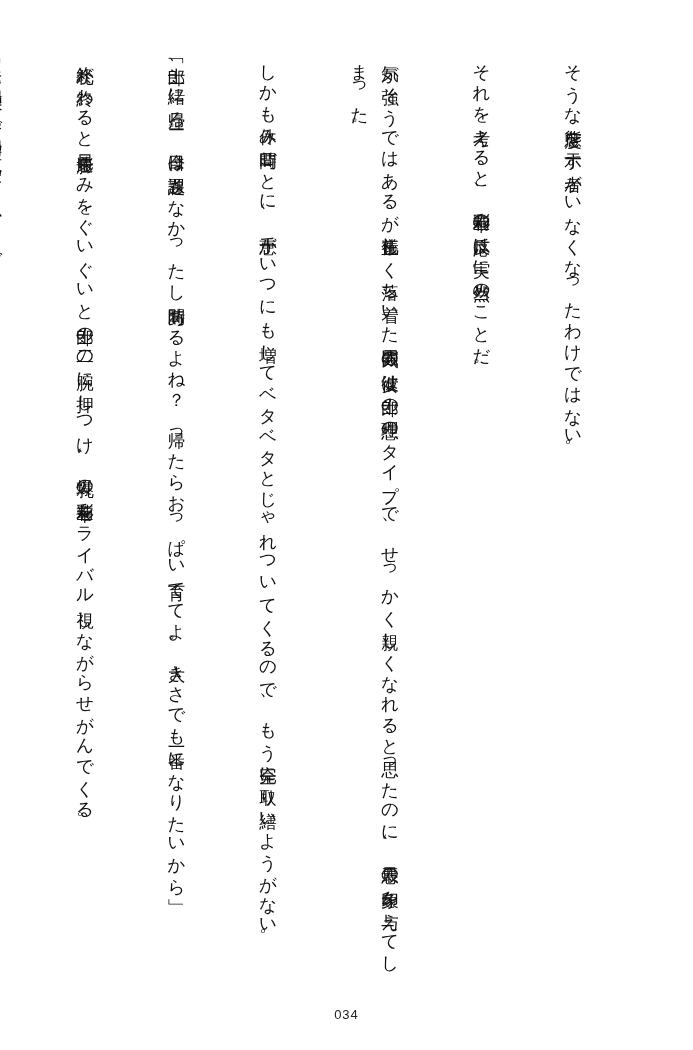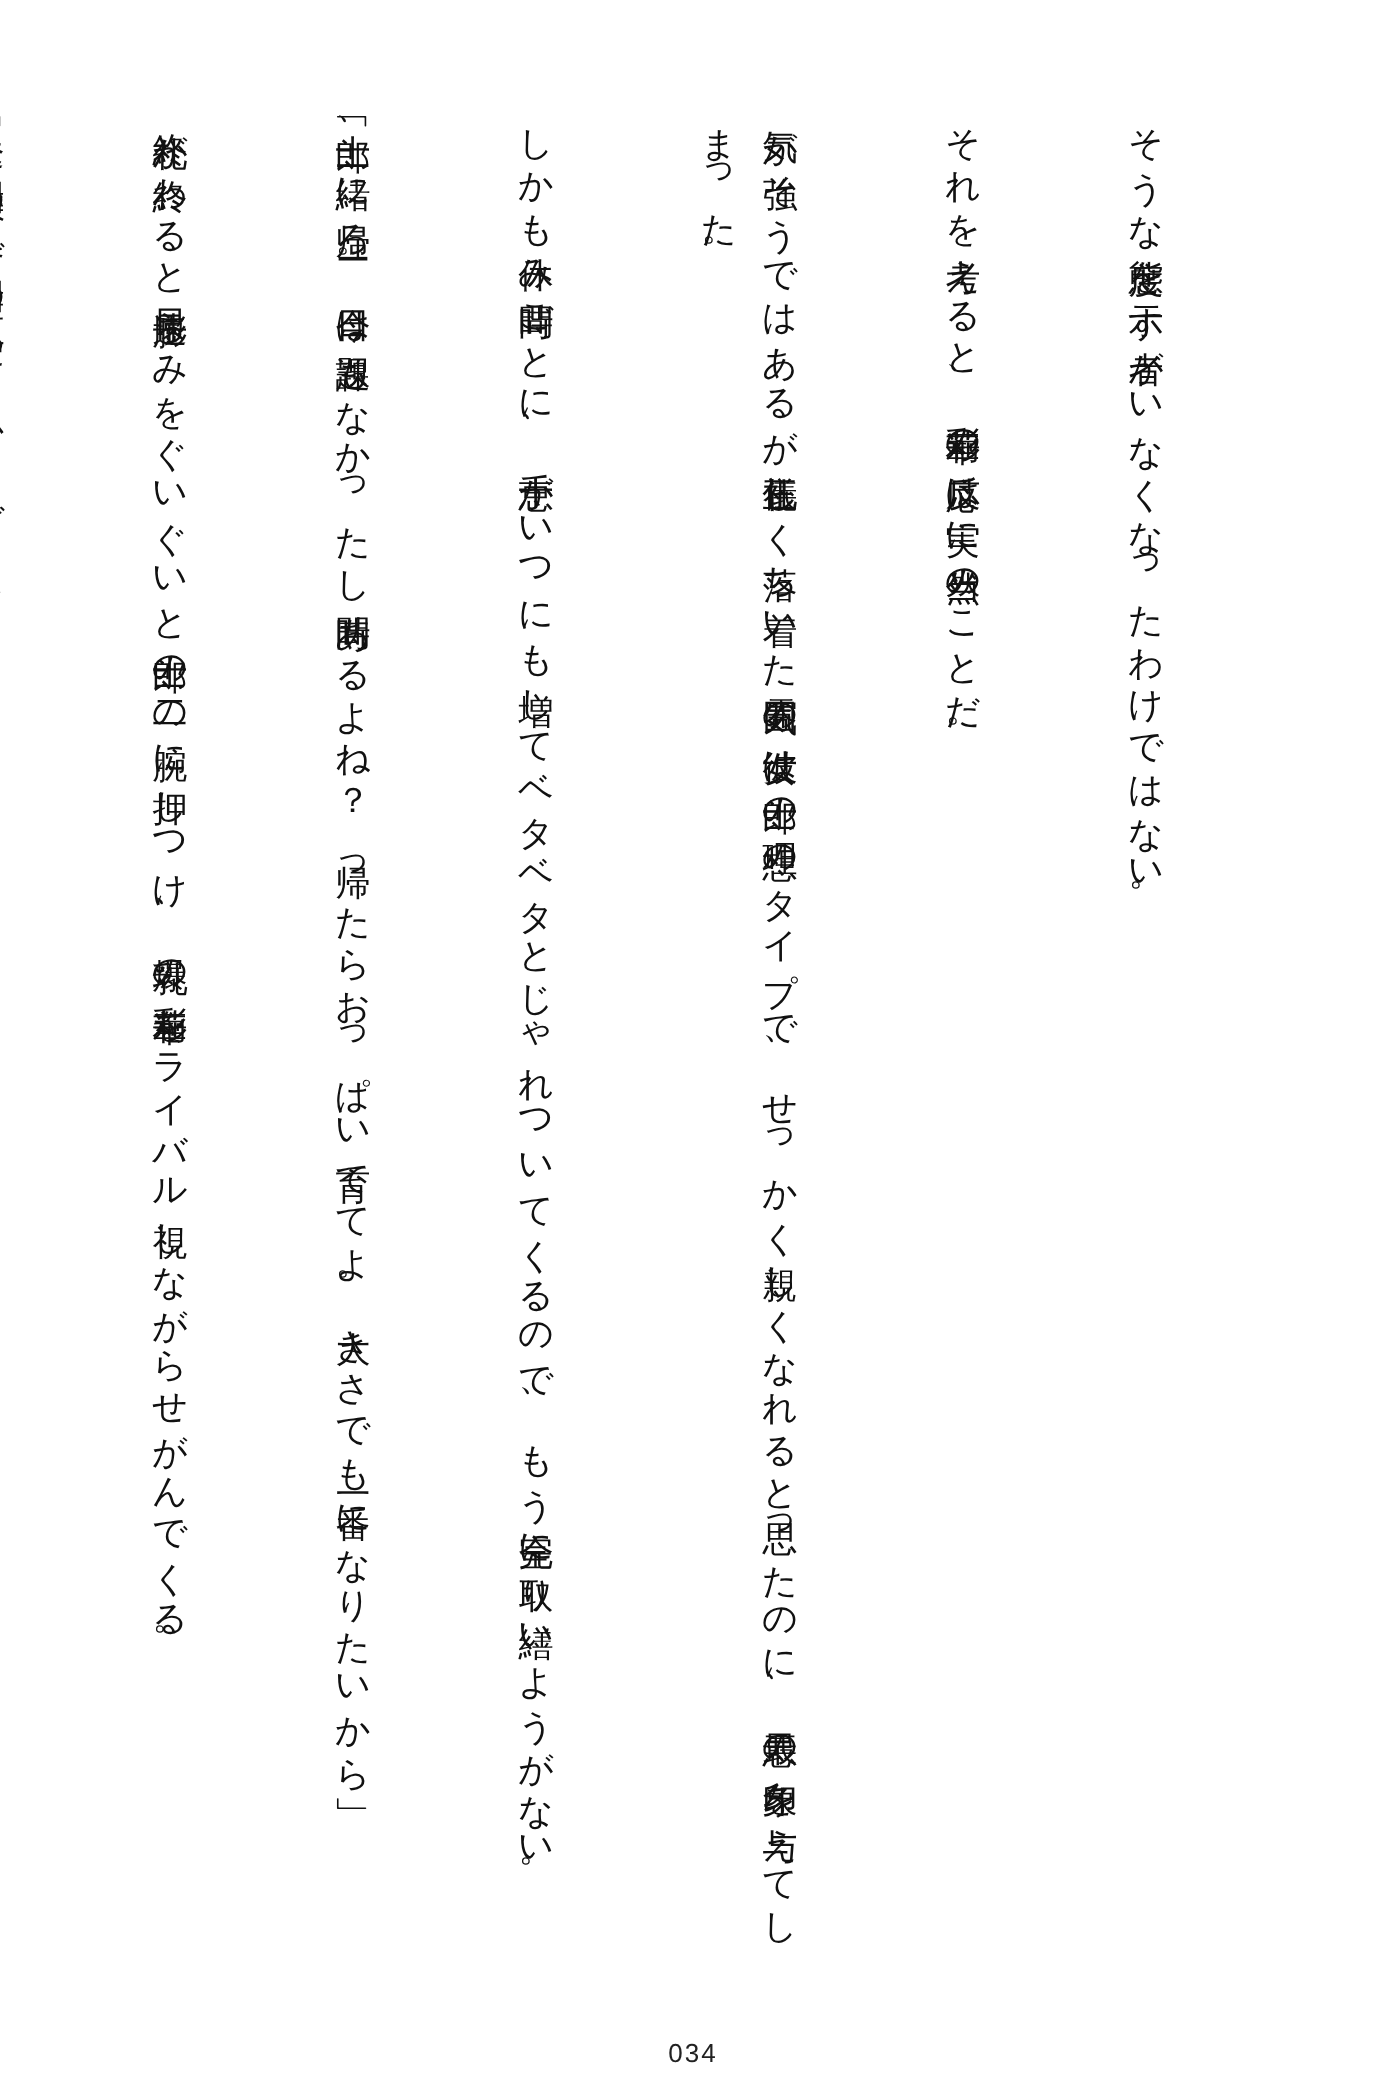--- a/index.html
+++ b/index.html
@@ -49,21 +49,21 @@
     font-weight: 400;
   }
 
   
   .para {
     display: block;
   }
 
   #page-number {
     position: absolute;
-    bottom: 16px;
+    bottom: 28px;
     left: 0;
     width: 100%;
     text-align: center;
     font-family: "Liberation Sans", "DejaVu Sans", sans-serif;
     font-size: 13px;
     letter-spacing: 1px;
     color: #222222;
   }
 </style>
 </head>

